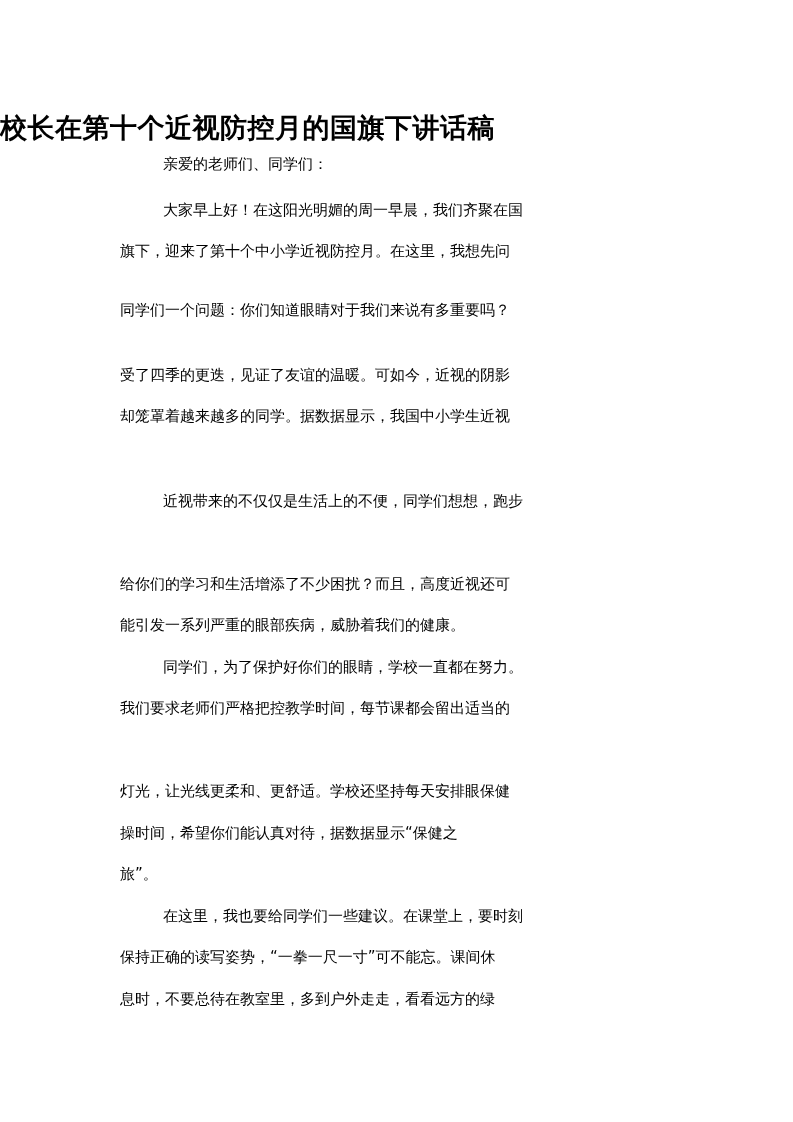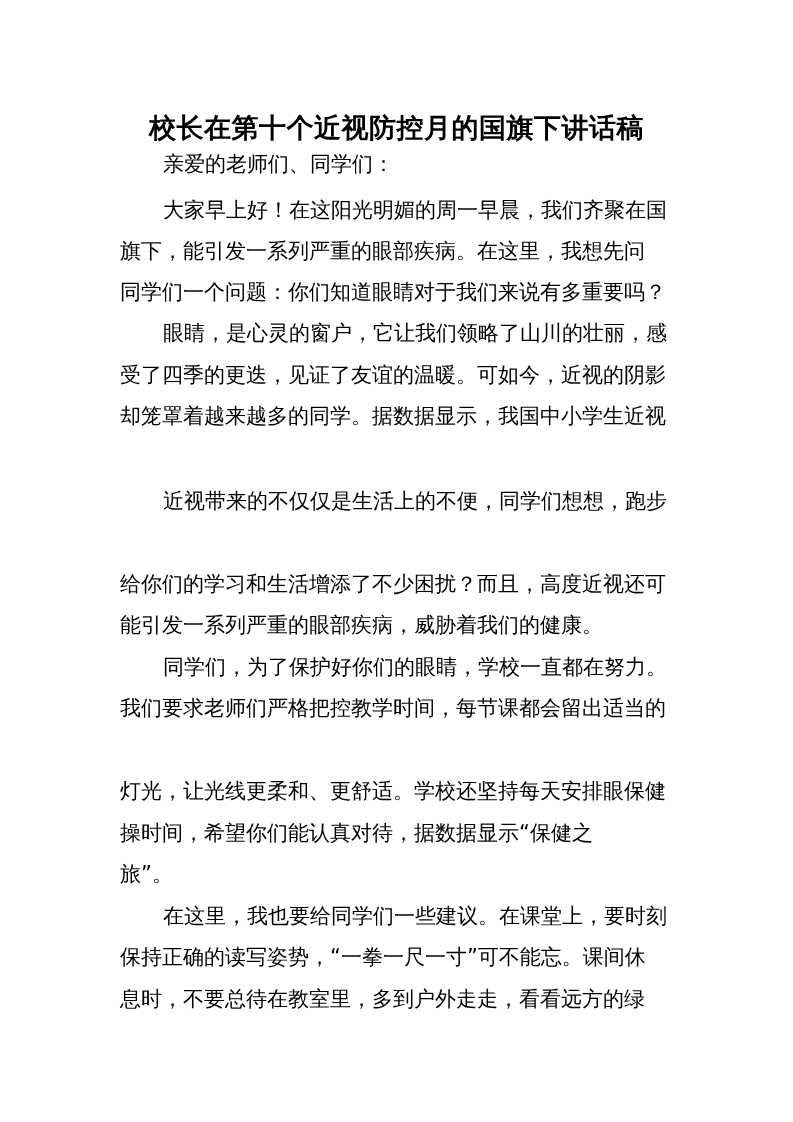--- a/index.html
+++ b/index.html
@@ -21,53 +21,52 @@
       top: 0;
       width: 793px;
       height: 1122px;
       background: #ffffff;
     }
     .title {
       position: absolute;
       left: 0;
       top: 108px;
       width: 793px;
-      text-align: center;
+      text-align: left;
       font-size: 27px;
       font-weight: bold;
       line-height: 40px;
       letter-spacing: 0.5px;
       margin: 0;
     }
     .line {
       position: absolute;
       left: 120px;
       width: 560px;
-      font-size: 21px;
+      font-size: 15px;
       line-height: 30px;
       white-space: nowrap;
       margin: 0;
     }
     .indent {
       left: 163px;
     }
   </style>
 </head>
 <body>
 
 <div class="page">
   <h1 class="title">校长在第十个近视防控月的国旗下讲话稿</h1>
 
   <p class="line indent" style="top:149px">亲爱的老师们、同学们：</p>
 
   <p class="line indent" style="top:195px">大家早上好！在这阳光明媚的周一早晨，我们齐聚在国</p>
-  <p class="line" style="top:236px">旗下，能引发一系列严重的眼部疾病。在这里，我想先问</p>
-  <p class="line" style="top:277px">同学们一个问题：你们知道眼睛对于我们来说有多重要吗？</p>
+  <p class="line" style="top:236px">旗下，迎来了第十个中小学近视防控月。在这里，我想先问</p>
+  <p class="line" style="top:295px">同学们一个问题：你们知道眼睛对于我们来说有多重要吗？</p>
 
-  <p class="line indent" style="top:318px">眼睛，是心灵的窗户，它让我们领略了山川的壮丽，感</p>
   <p class="line" style="top:401px">却笼罩着越来越多的同学。据数据显示，我国中小学生近视</p>
   <p class="line" style="top:360px">受了四季的更迭，见证了友谊的温暖。可如今，近视的阴影</p>
 
   <p class="line indent" style="top:486px">近视带来的不仅仅是生活上的不便，同学们想想，跑步</p>
   <p class="line" style="top:569px">给你们的学习和生活增添了不少困扰？而且，高度近视还可</p>
   <p class="line" style="top:610px">能引发一系列严重的眼部疾病，威胁着我们的健康。</p>
 
   <p class="line indent" style="top:652px">同学们，为了保护好你们的眼睛，学校一直都在努力。</p>
   <p class="line" style="top:693px">我们要求老师们严格把控教学时间，每节课都会留出适当的</p>
   <p class="line" style="top:776px">灯光，让光线更柔和、更舒适。学校还坚持每天安排眼保健</p>

